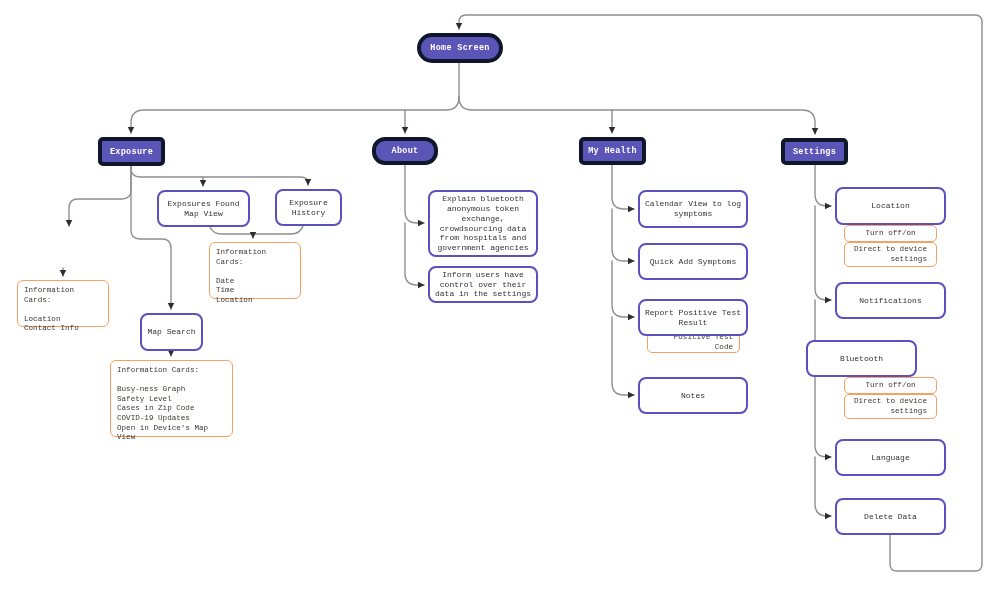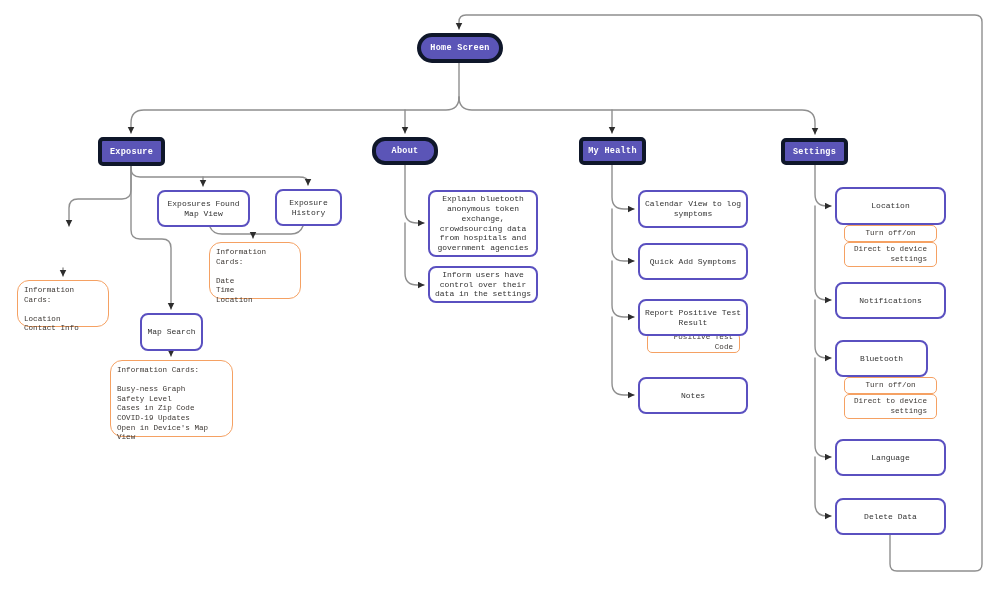--- a/index.html
+++ b/index.html
@@ -21,21 +21,21 @@
   .node.pill{border-radius:15px;}
   .wbox{
     position:absolute;z-index:3;
     background:#ffffff;border:2px solid #5a50c0;border-radius:8px;
     color:#333333;font-size:8px;line-height:9.8px;
     display:flex;align-items:center;justify-content:center;text-align:center;
     white-space:pre-line;box-sizing:border-box;padding:2px;
   }
   .obox{
     position:absolute;z-index:2;
-    background:#ffffff;border:1.5px solid #f5a163;border-radius:12px;
+    background:#ffffff;border:1.5px solid #f5a163;border-radius:6px;
     color:#3d3834;font-size:7.6px;line-height:9.6px;
     white-space:pre-line;box-sizing:border-box;
     padding:5px 6px;text-align:left;
   }
   .obox.center{
     display:flex;align-items:center;justify-content:center;
     text-align:right;padding:6px;border-radius:5px;
   }
 </style>
 </head>
@@ -128,20 +128,20 @@
   <div class="wbox" style="left:638px;top:299px;width:110px;height:37px;">Report Positive Test
 Result</div>
   <div class="obox center" style="left:647px;top:333px;width:93px;height:20px;">Positive Test Code</div>
   <div class="wbox" style="left:638px;top:377px;width:110px;height:37px;">Notes</div>
 
   <div class="wbox" style="left:835px;top:187px;width:111px;height:38px;">Location</div>
   <div class="obox center" style="left:844px;top:225px;width:93px;height:17px;">Turn off/on</div>
   <div class="obox center" style="left:844px;top:242px;width:93px;height:25px;">Direct to device
 settings</div>
   <div class="wbox" style="left:835px;top:282px;width:111px;height:37px;">Notifications</div>
-  <div class="wbox" style="left:835px;top:340px;width:93px;height:37px;">Bluetooth</div>
+  <div class="wbox" style="left:806px;top:340px;width:111px;height:37px;">Bluetooth</div>
   <div class="obox center" style="left:844px;top:377px;width:93px;height:17px;">Turn off/on</div>
   <div class="obox center" style="left:844px;top:394px;width:93px;height:25px;">Direct to device
 settings</div>
   <div class="wbox" style="left:835px;top:439px;width:111px;height:37px;">Language</div>
   <div class="wbox" style="left:835px;top:498px;width:111px;height:37px;">Delete Data</div>
 
 </div>
 
 </body></html>

